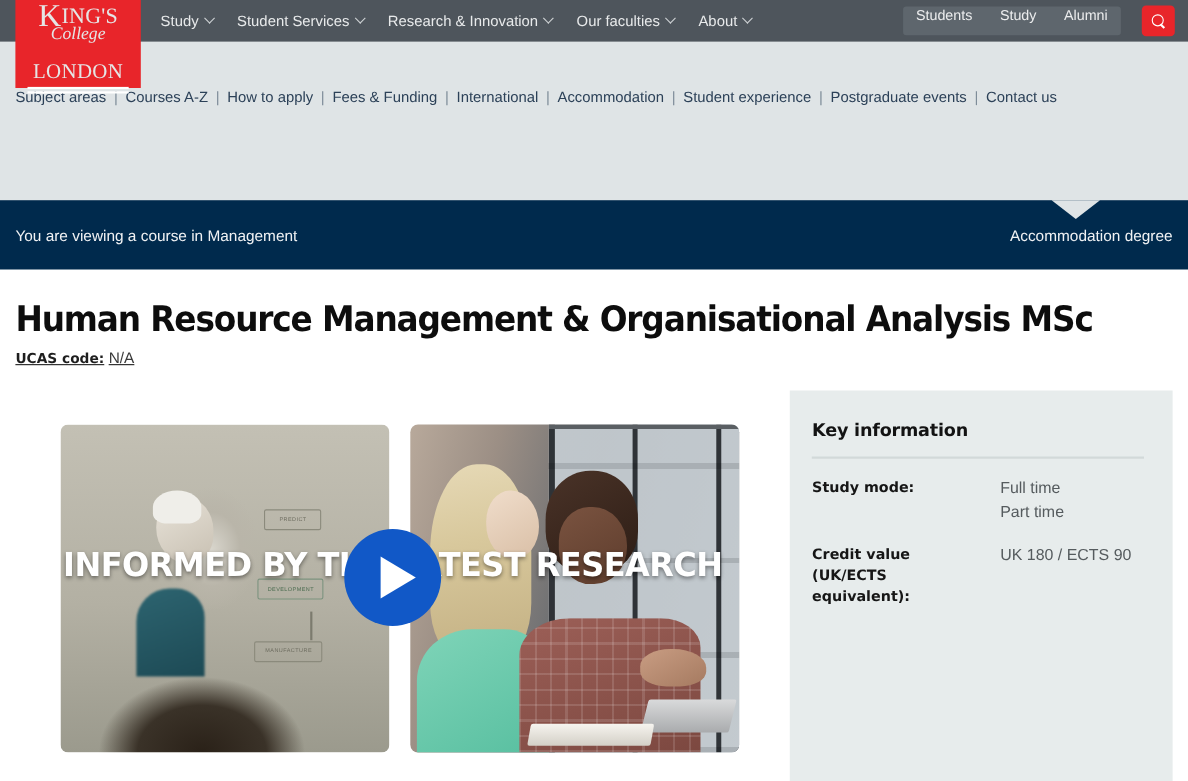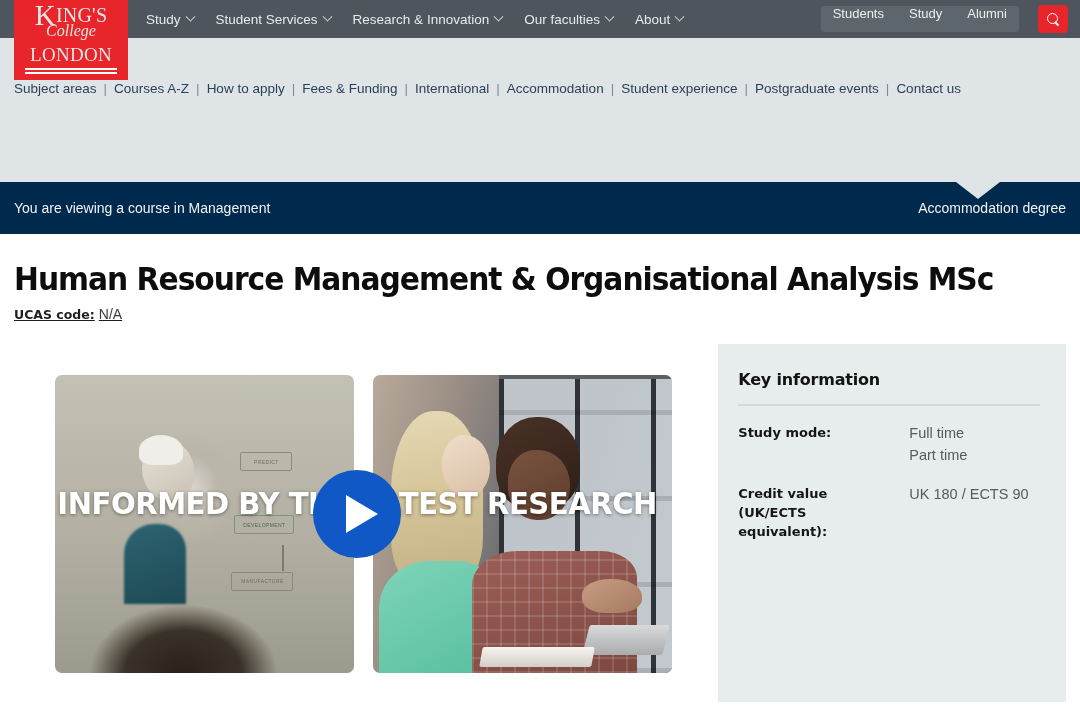--- a/index.html
+++ b/index.html
@@ -47,21 +47,21 @@
     font-style:italic;
     font-size:16px;
     line-height:16px;
     margin-top:-2px;
   }
   .logo-london {
     font-family:"Liberation Serif", serif;
     font-size:19px;
     line-height:21px;
     letter-spacing:.3px;
-    margin-top:5px;
+    margin-top:16px;
   }
   .logo-rules { margin-top:3px; padding:0 11px; }
   .logo-rules div { height:1.5px; background:#fff; margin-bottom:2.5px; }
 
   .mainnav {
     margin-left:146px;
     display:flex;
     align-items:center;
     gap:22px;
     height:38px;
@@ -165,21 +165,21 @@
     color:#2C4158;
     text-decoration:none;
     cursor:pointer;
     white-space:nowrap;
   }
   .band-links .pipe { margin:0 7px; color:#7E8C99; }
 
   
   .navybar {
     position:relative;
-    height:52px;
+    height:63px;
     background:#002A4D;
     display:flex;
     align-items:center;
     padding:0 14px;
     color:#F0F2F4;
     font-size:14px;
   }
   .navy-left { flex:1; }
   .navy-right { white-space:nowrap; }
   .notch {

